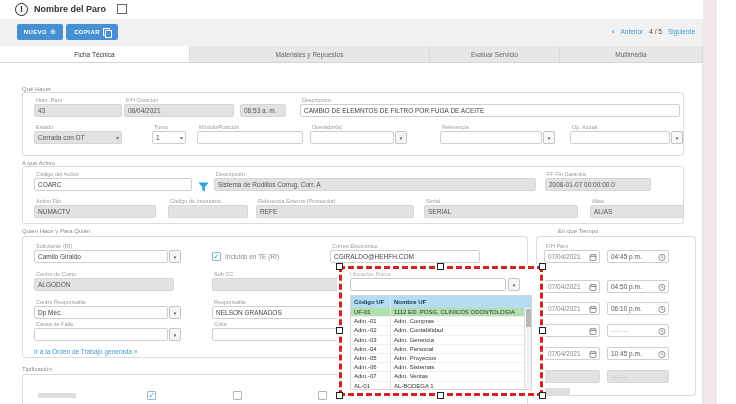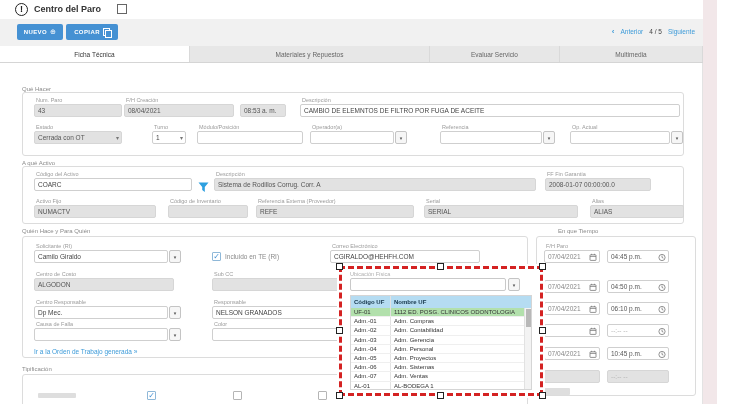--- a/index.html
+++ b/index.html
@@ -92,21 +92,21 @@
   .uf-thumb { position:absolute; left:1px; top:1px; width:5px; height:18px; background:#b8b8b8; cursor:grab; }
 </style>
 </head>
 <body>
 
 <div class="screen">
   <div class="right-strip"></div>
 
   <div class="titlebar">
     <span class="warn-ic">!</span>
-    <span class="page-title">Centro del Paro</span>
+    <span class="page-title">Nombre del Paro</span>
     <span class="title-check"></span>
   </div>
 
   <div class="toolbar">
     <button class="btn" style="left:17px;width:46px;">
       <span>NUEVO</span>
       <span class="glyph">⊕</span>
     </button>
     <button class="btn" style="left:66px;width:52px;">
       <span>COPIAR</span>

